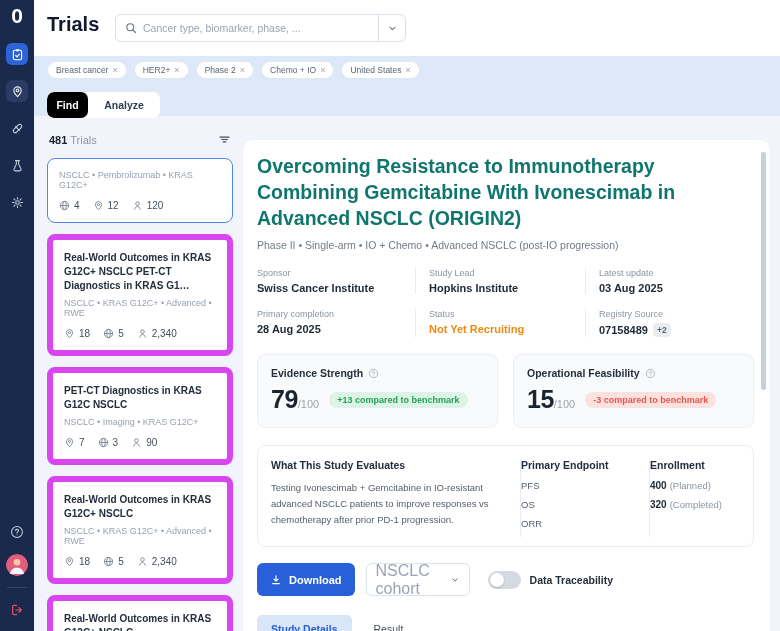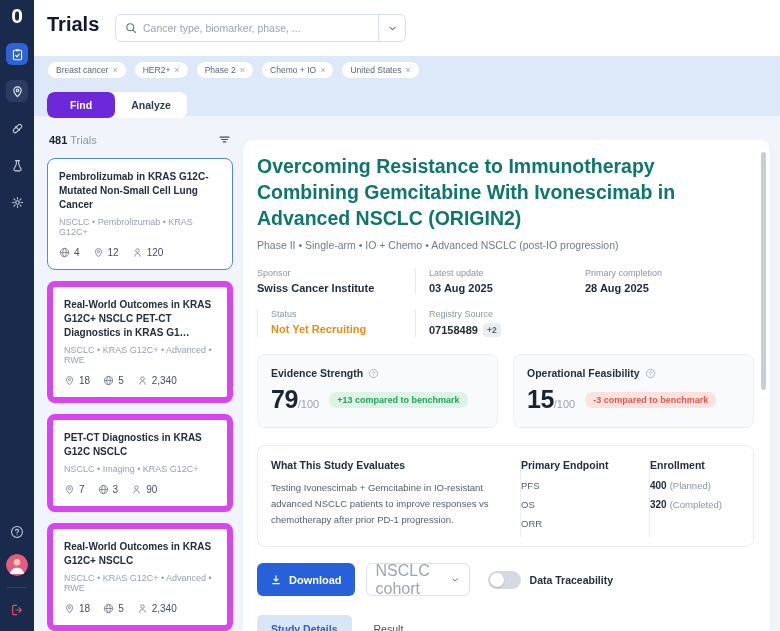--- a/index.html
+++ b/index.html
@@ -24,21 +24,21 @@
   .page-title { position:absolute; left:13px; top:13px; font-size:20px; font-weight:bold; color:#10192e; }
   .searchbox { position:absolute; left:81px; top:14px; width:291px; height:28px; background:#fff; border:1px solid #d7dfe9; border-radius:6px; display:flex; align-items:stretch; }
   .search-main { flex:1; display:flex; gap:6px; padding:0 9px; color:#9aa4b4; font-size:10.5px; align-items:center; }
   .search-dd { width:27px; border-left:1px solid #d7dfe9; display:flex; align-items:center; justify-content:center; color:#6b7686; cursor:pointer; }
 
   .band { position:absolute; top:56px; left:0; right:0; height:60px; background:#dde8f8; }
   .chips { position:absolute; top:61px; left:13px; display:flex; gap:7px; }
   .chip { background:#fff; border:1px solid #e1e8f1; border-radius:999px; padding:3px 8px; font-size:8.5px; color:#58播.6270; color:#5a6574; display:flex; gap:4px; align-items:center; cursor:pointer; white-space:nowrap; }
   .chip .x { color:#9aa4b4; font-size:9px; }
   .mode-control { position:absolute; top:92px; left:13px; height:26px; background:#fff; border-radius:7px; display:flex; overflow:hidden; }
-  .mode-find { width:68px; background:#6d28d9; color:#fff; font-weight:bold; font-size:10.5px; display:flex; align-items:center; justify-content:center; border-radius:7px; cursor:pointer;text-align:right; }
+  .mode-find { width:41px; background:#000000; color:#fff; font-weight:bold; font-size:10.5px; display:flex; align-items:center; justify-content:center; border-radius:7px; cursor:pointer;text-align:right; }
   .mode-analyze { width:72px; color:#2e3c52; font-weight:bold; font-size:10.5px; display:flex; align-items:center; justify-content:center; cursor:pointer; }
 
   .content { position:absolute; top:116px; left:0; right:0; bottom:0; }
 
   
   .list-col { position:absolute; left:13px; top:14px; width:186px; bottom:0; overflow:hidden; }
   .list-header { display:flex; justify-content:space-between; align-items:center; margin:3px 2px 12px; }
   .list-count { font-size:11px; color:#8b95a5; }
   .list-count b { color:#1c2531; font-weight:bold; }
   .sort-btn { color:#3f4a5a; cursor:pointer; display:flex; }
@@ -236,21 +236,20 @@
         <div class="sort-btn">
           <span style="display:flex">
             <svg width="13" height="13" viewBox="0 0 16 16" fill="none" stroke="currentColor" stroke-width="1.5" stroke-linecap="round">
                 <path d="M2.5 5h11M4.5 8h7M6.5 11h3"></path>
               </svg>
           </span>
         </div>
       </div>
       <div>
           <div class="trial-card selected">
-            <div class="tc-title">Pembrolizumab in KRAS G12C-Mutated Non-Small Cell Lung Cancer</div>
             <div class="tc-meta">NSCLC • Pembrolizumab • KRAS G12C+</div>
             <div class="tc-stats">
               <span class="tc-stat">
                 <span style="display: flex;">
                   <svg width="11" height="11" viewBox="0 0 16 16" fill="none" stroke="#707a89" stroke-width="1.2">
                     <circle cx="8" cy="8" r="6"></circle>
                     <ellipse cx="8" cy="8" rx="2.6" ry="6"></ellipse>
                     <path d="M2 8h12"></path>
                   </svg>
                 </span>
@@ -386,20 +385,24 @@
 
     <div class="detail-panel">
       <div class="panel-inner">
         <div class="d-title">Overcoming Resistance to Immunotherapy Combining Gemcitabine With Ivonescimab in Advanced NSCLC (ORIGIN2)</div>
         <div class="d-subtitle">Phase II • Single-arm • IO + Chemo • Advanced NSCLC (post-IO progression)</div>
 
         <div class="meta-grid">
           <div class="meta-cell">
             <div class="meta-label">Sponsor</div>
             <div class="meta-value">Swiss Cancer Institute</div>
+          </div>
+          <div class="meta-cell bordered">
+            <div class="meta-label">Study Lead</div>
+            <div class="meta-value">Hopkins Institute</div>
           </div>
           <div class="meta-cell bordered">
             <div class="meta-label">Latest update</div>
             <div class="meta-value">03 Aug 2025</div>
           </div>
           <div class="meta-cell">
             <div class="meta-label">Primary completion</div>
             <div class="meta-value">28 Aug 2025</div>
           </div>
           <div class="meta-cell bordered">

